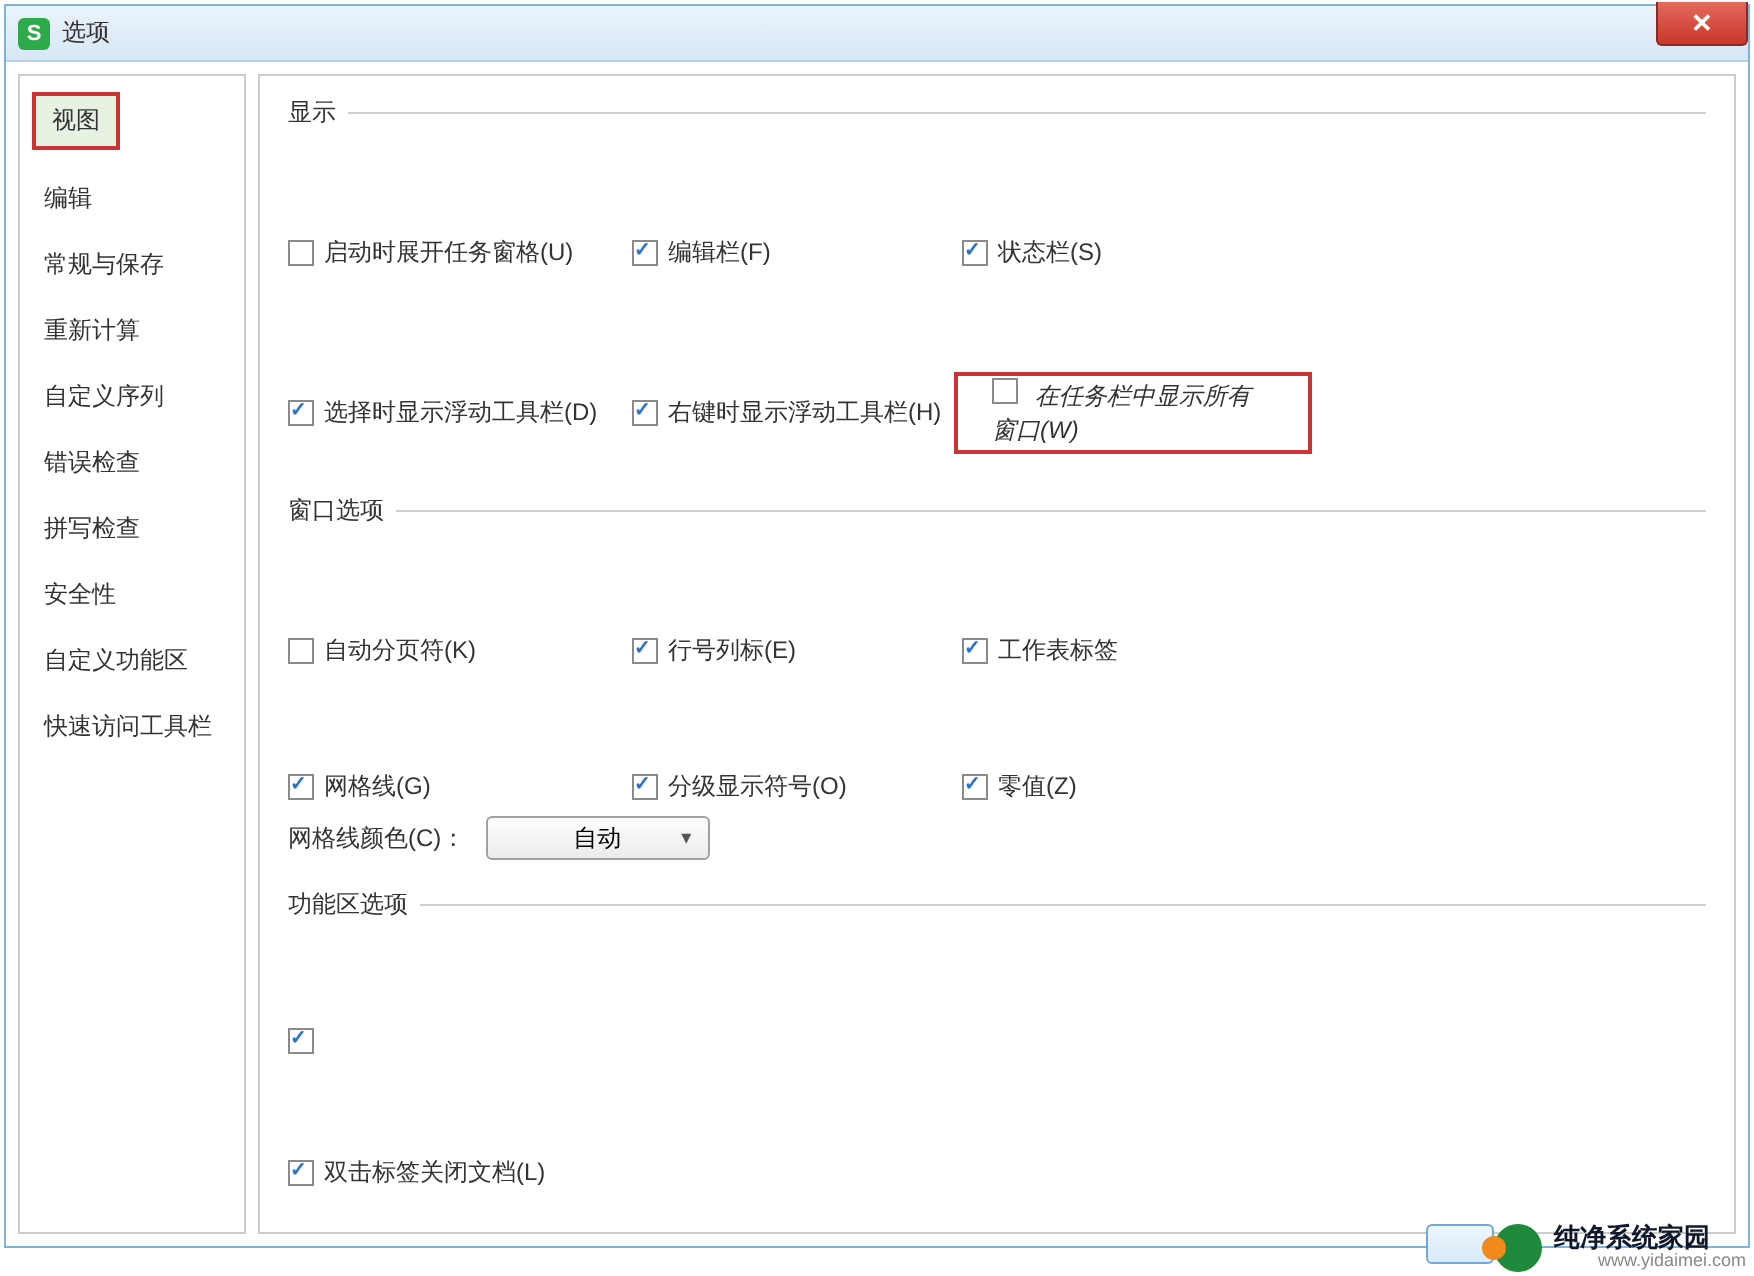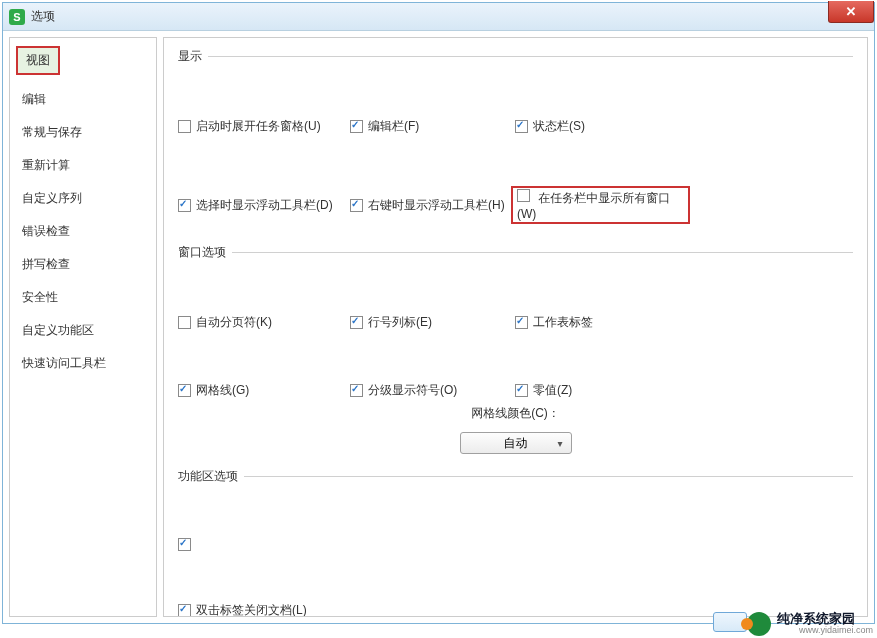--- a/index.html
+++ b/index.html
@@ -63,21 +63,21 @@
   font-weight: bold;
 }
 .body {
   flex: 1;
   display: flex;
   padding: 6px;
   gap: 6px;
   overflow: hidden;
 }
 .sidebar {
-  width: 148px;
+  width: 114px;
   border: 1px solid #cccccc;
   background: #fff;
   padding: 4px 0;
 }
 .side-item {
   padding: 8px 12px;
   color: #333;
   cursor: default;
 }
 .side-item.active {
@@ -136,29 +136,29 @@
 .chk.checked::after {
   content: "✓";
   position: absolute;
   font-weight: bold;
   top: -2px;
   left: 0;
 }
 .lbl { color: #333; }
 .highlight-box {
   border: 2px solid #cc3333;
-  padding: 1px 4px;
+  padding: 1px 17px;
   margin-left: -4px;
+  font-style: italic;
 }
 .color-row {
   display: flex;
   align-items: center;
   margin-top: 4px;
   gap: 10px;
-  flex-direction: column;
 }
 .combo {
   width: 112px;
   height: 22px;
   border: 1px solid #a0a0a0;
   border-radius: 3px;
   background: linear-gradient(#fdfdfd, #ececec);
   display: flex;
   align-items: center;
   justify-content: center;

